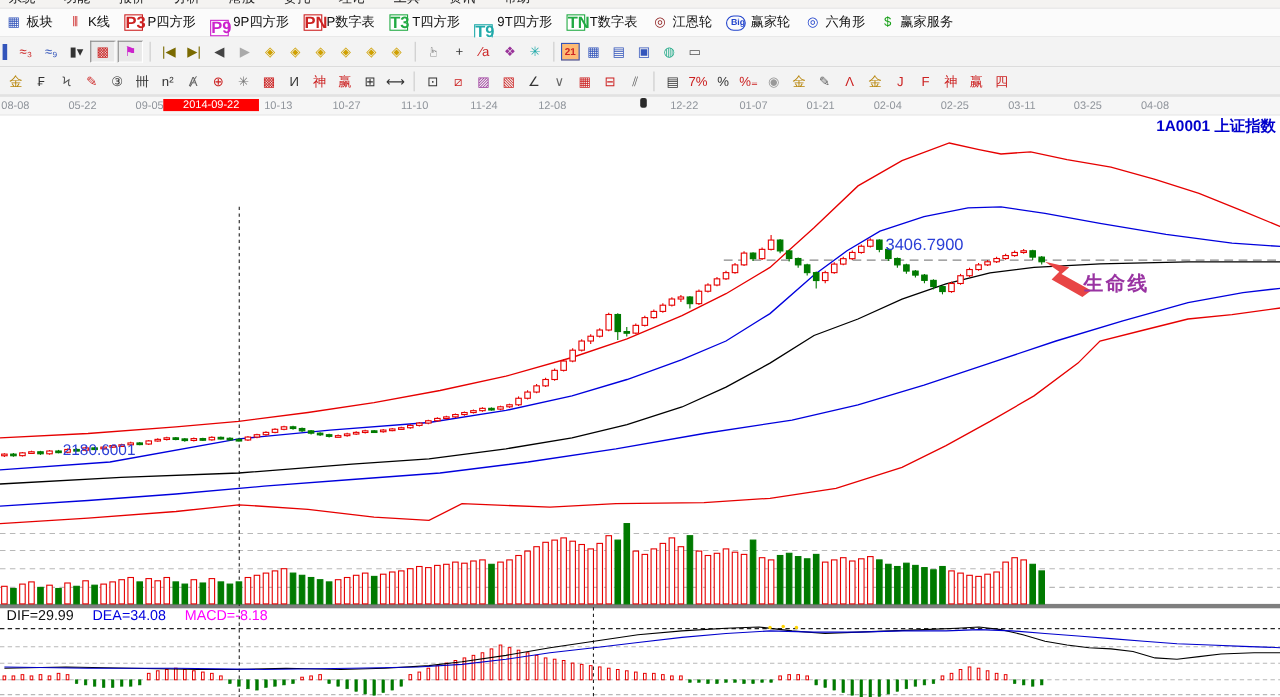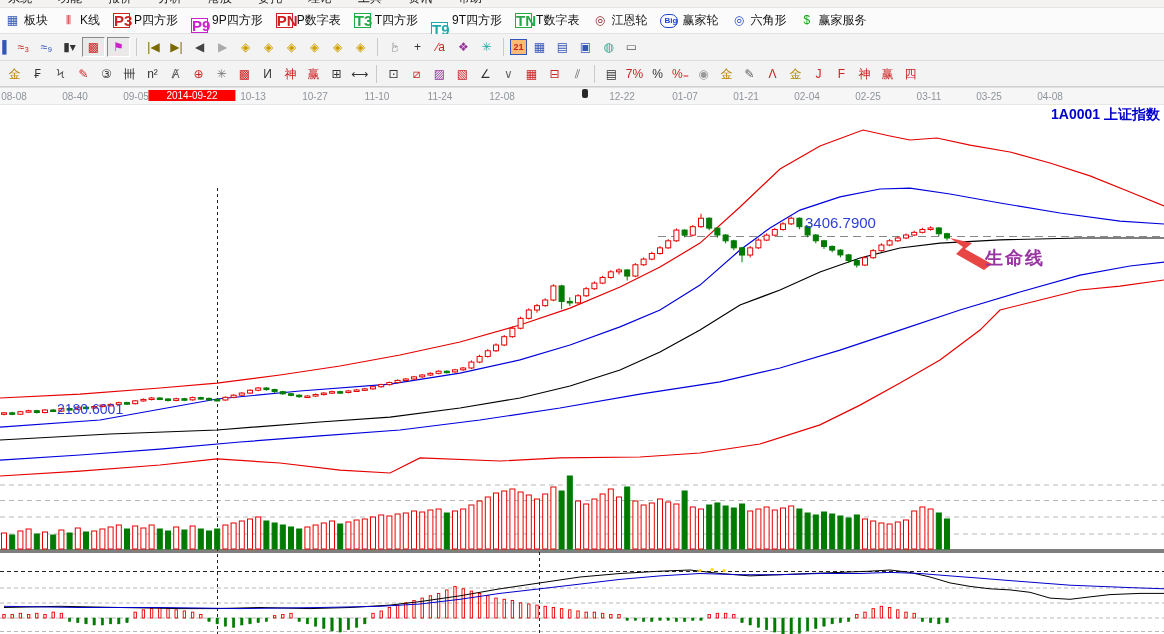--- a/index.html
+++ b/index.html
@@ -172,21 +172,21 @@
       <span class="tico" style="color: rgb(184, 134, 11);">金</span>
       <span class="tico" style="color: rgb(204, 34, 34);">J</span>
       <span class="tico" style="color: rgb(204, 34, 34);">F</span>
       <span class="tico" style="color: rgb(204, 34, 34);">神</span>
       <span class="tico" style="color: rgb(204, 34, 34);">赢</span>
       <span class="tico" style="color: rgb(204, 34, 34);">四</span>
     </div>
 <div id="date-axis" class="row">
   <div id="splitter"></div>
 <span class="axis-label" style="left: 14px;">08-08</span>
-      <span class="axis-label" style="left: 75px;">08-40</span>
+      <span class="axis-label" style="left: 75px;">05-22</span>
       <span class="axis-label" style="left: 136px;">09-05</span>
       <span class="axis-label hl" style="left: 192px;">2014-09-22</span>
       <span class="axis-label" style="left: 253px;">10-13</span>
       <span class="axis-label" style="left: 315px;">10-27</span>
       <span class="axis-label" style="left: 377px;">11-10</span>
       <span class="axis-label" style="left: 440px;">11-24</span>
       <span class="axis-label" style="left: 502px;">12-08</span>
       <span class="axis-label" style="left: 622px;">12-22</span>
       <span class="axis-label" style="left: 685px;">01-07</span>
       <span class="axis-label" style="left: 746px;">01-21</span>
@@ -699,14 +699,19 @@
         <circle cx="712" cy="569.5" r="1.6" fill="#ffd400"></circle>
         <circle cx="724" cy="570.5" r="1.6" fill="#ffd400"></circle>
       </g>
       <polygon points="950,238 972,243 965,249 992,264 984,270 956,254 963,247" fill="#e84545"></polygon>
     </svg>
 
 <div id="symbol-label" class="ovl">1A0001 上证指数</div>
 <div id="price-left" class="ovl">2180.6001</div>
 <div id="price-right" class="ovl">3406.7900</div>
 <div id="lifeline-label" class="ovl">生命线</div>
+<div id="macd-header" class="ovl">
+  <span class="v-black">DIF=29.99</span>
+  <span class="v-blue">DEA=34.08</span>
+  <span class="v-mag">MACD=-8.18</span>
+</div>
 
 </div>
 
 </body></html>

